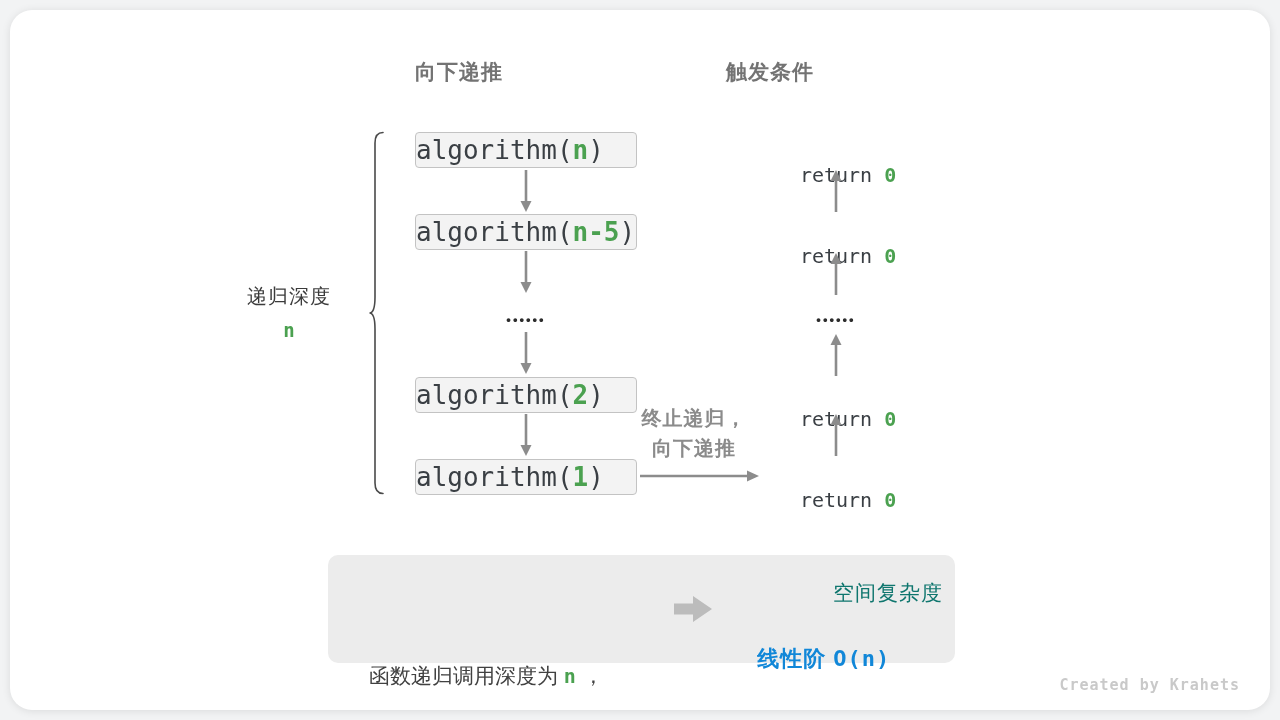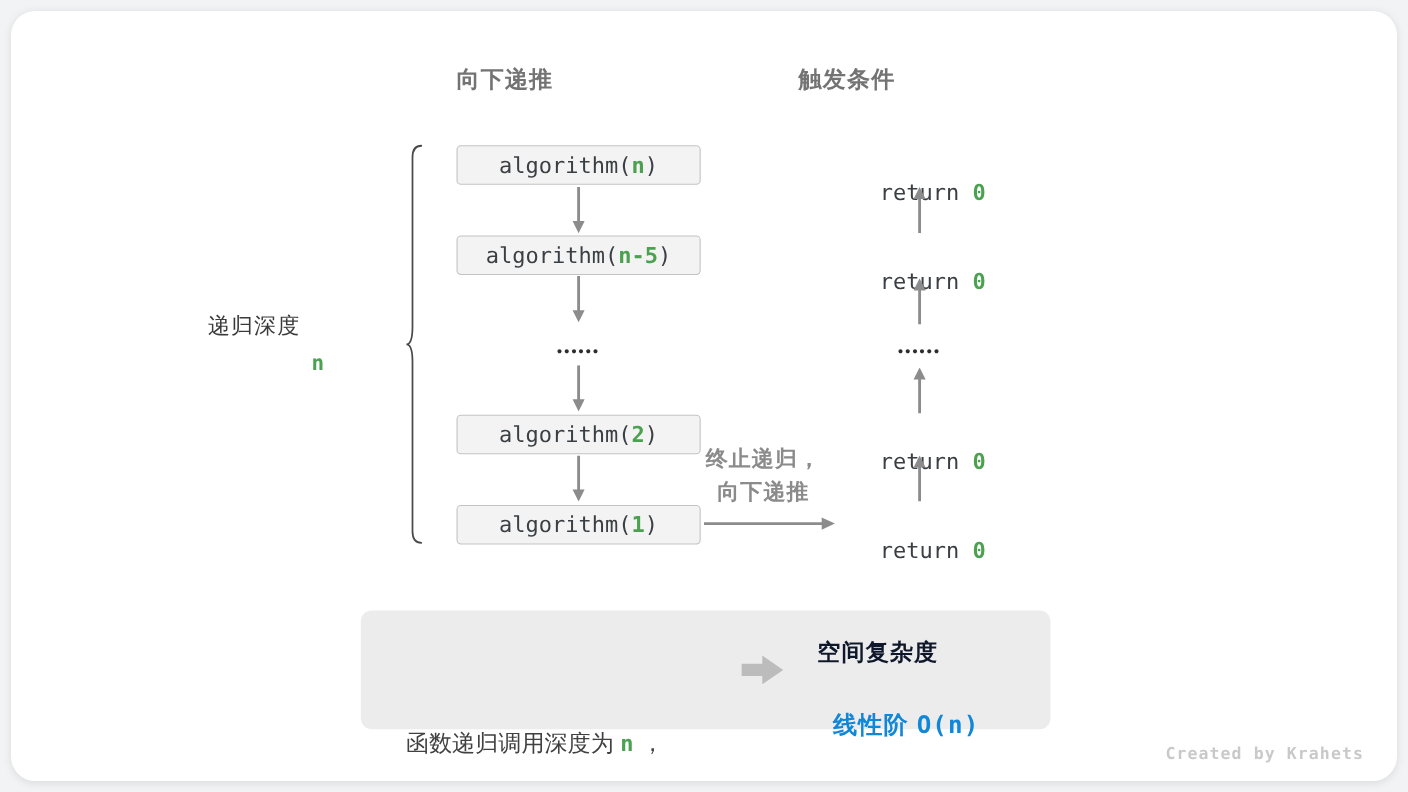--- a/index.html
+++ b/index.html
@@ -31,22 +31,21 @@
   }
   .frame-box {
     left: 415px;
     width: 222px;
     height: 36px;
     background: #f3f3f3;
     border: 1.5px solid #c3c3c3;
     border-radius: 4px;
     display: flex;
     align-items: center;
-    justify-content: center;
-    font-size: 20px;
+    font-size: 26px;
     color: #3a3f44;
     white-space: pre;
   }
   .return-row {
     left: 736px;
     width: 200px;
     height: 24px;
     font-size: 20px;
     color: #3a3f44;
     text-align: center;
@@ -59,21 +58,21 @@
     color: #2d2d2d;
     letter-spacing: 2px;
     text-align: center;
     white-space: nowrap;
   }
   .depth-label {
     left: 189px; top: 283px;
     width: 200px;
     font-size: 20px;
     color: #3b3b3b;
-    text-align: left;
+    text-align: center;
     letter-spacing: 1px;
   }
   .depth-value {
     left: 189px; top: 319px;
     width: 200px;
     font-size: 19px;
     text-align: center;
   }
   .trigger-note {
     left: 634px; top: 403px;
@@ -98,23 +97,23 @@
     font-size: 21px;
     color: #414141;
     line-height: 40px;
     white-space: pre;
   }
   .summary-code { font-size: 20px; letter-spacing: 1px; }
   .result-title {
     left: 743px; top: 579px;
     width: 200px;
     font-size: 21px;
-    font-weight: bold;
-    color: #0f172a;
-    text-align: left;
+    font-weight: normal;
+    color: #0f766e;
+    text-align: right;
     letter-spacing: 1px;
   }
   .result-complexity {
     left: 743px; top: 618px;
     width: 200px;
     font-size: 22px;
     font-weight: bold;
     letter-spacing: 1px;
     white-space: pre;
   }

